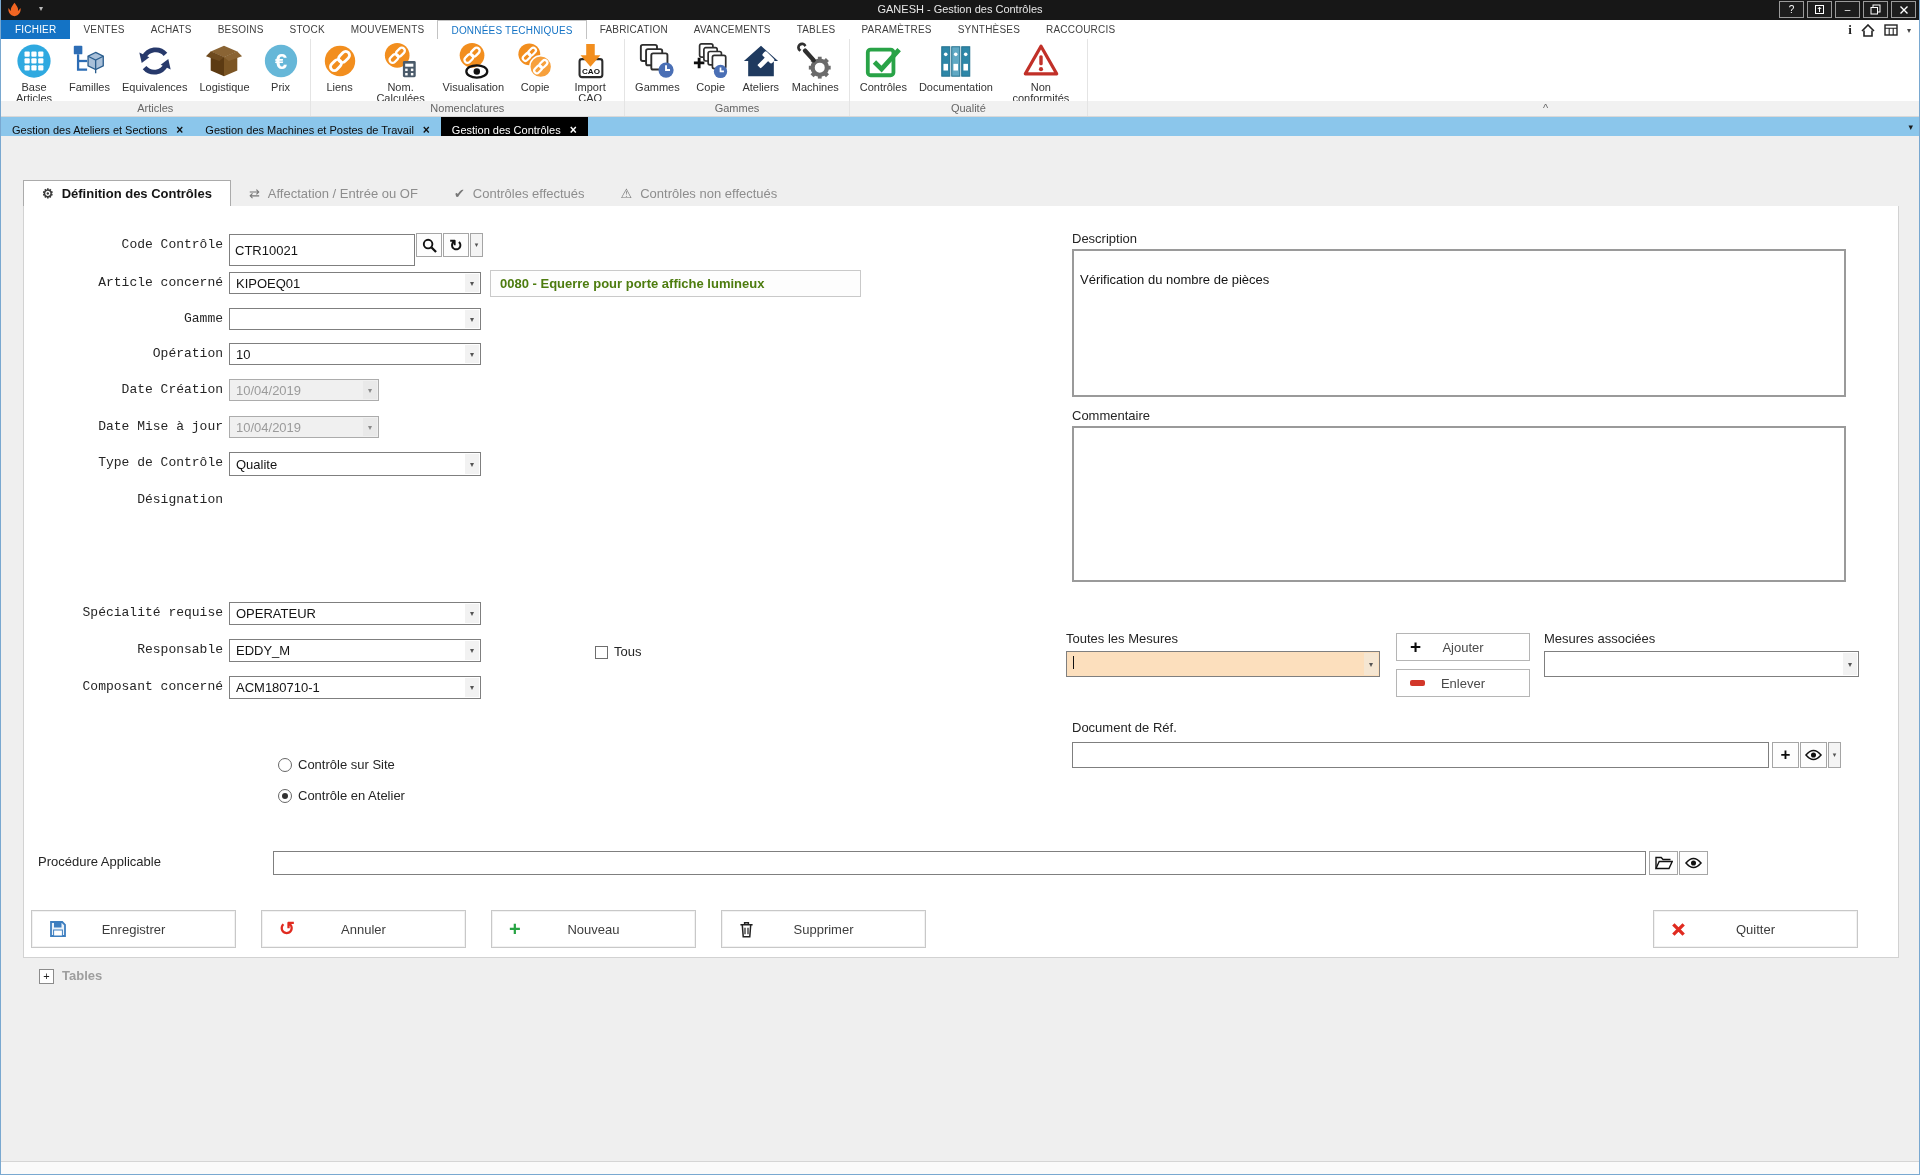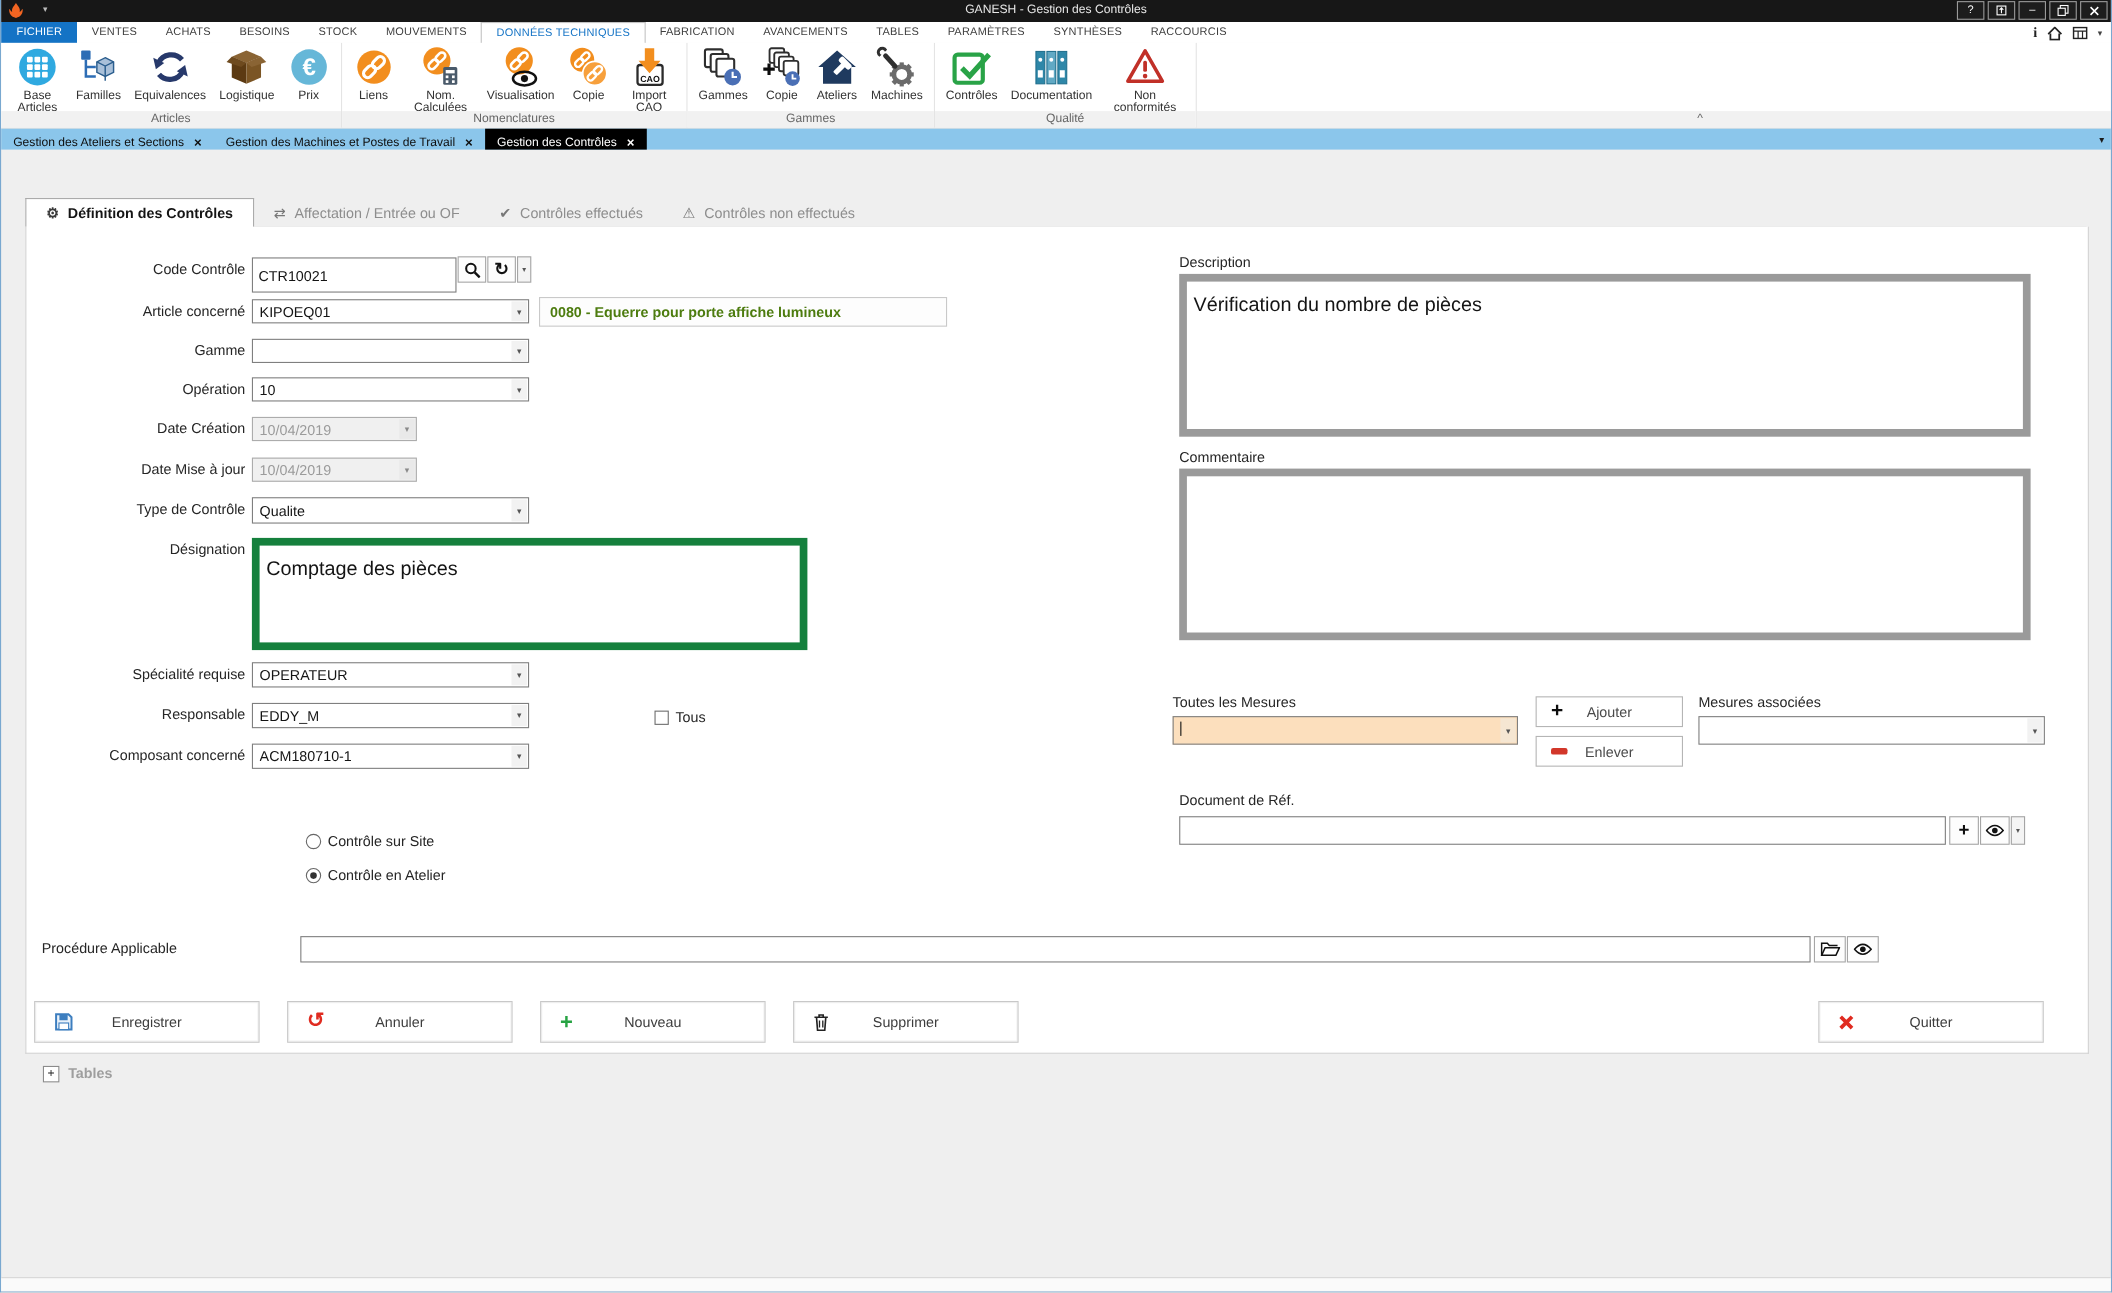--- a/index.html
+++ b/index.html
@@ -40,30 +40,30 @@
   
   .ptabs{position:absolute;left:22px;top:181px;right:22px;height:25px;border-bottom:1px solid #C9C9C9;display:flex;align-items:flex-end;}
   .ptab{display:flex;align-items:center;gap:8px;font-size:13px;color:#8D8D8D;padding:0 18px;height:25px;}
   .ptab .pticon{font-size:13px;color:#777;}
   .ptab.active{background:#fff;border:1px solid #ABABAB;border-bottom:1px solid #fff;margin-bottom:-1px;color:#141414;font-weight:bold;}
   .ptab.active .pticon{color:#3a3a3a;}
   
   .panel{position:absolute;left:22px;top:206px;width:1876px;height:752px;background:#fff;border:1px solid #D2D2D2;border-top:none;box-sizing:border-box;}
   
   .lbl{position:absolute;font-size:13px;color:#252525;height:16px;line-height:16px;white-space:nowrap;}
-  .lbl-r{left:30px;width:192px;text-align:right;}
+  .lbl-r{left:30px;width:192px;text-align:right;font-family:Liberation Mono, monospace;}
   .combo{position:absolute;height:22px;background:#fff;border:1px solid #7F7F7F;box-sizing:border-box;font-size:13px;color:#141414;}
   .combo .cv{position:absolute;left:6px;right:18px;top:2px;line-height:17px;white-space:nowrap;overflow:hidden;}
   .caret{position:absolute;right:1px;top:1px;bottom:1px;width:14px;background:#F2F2F2;color:#555;font-size:8px;display:flex;align-items:center;justify-content:center;}
   .combo.disabled{background:#F0F0F0;border-color:#ACACAC;}
   .combo.disabled .cv{color:#9B9B9B;}
   .combo.peach{background:#FCDFBD;}
   .txtcursor{position:absolute;left:6px;top:4px;width:1px;height:13px;background:#111;}
   .tinput{position:absolute;height:32px;background:#fff;border:1px solid #7F7F7F;box-sizing:border-box;font-size:13px;color:#141414;padding:0 5px;font-family:inherit;outline:none;}
-  .tarea{position:absolute;background:#fff;border:7px solid #15803d;box-sizing:border-box;font-size:18px;color:#141414;padding:11px 6px;font-family:inherit;resize:none;outline:none;}
+  .tarea{position:absolute;background:#fff;border:2px solid #15803d;box-sizing:border-box;font-size:13px;color:#141414;padding:21px 6px;font-family:inherit;resize:none;outline:none;}
   .sqbtn{position:absolute;background:#FDFDFD;border:1px solid #A5A5A5;box-sizing:border-box;display:flex;align-items:center;justify-content:center;}
   .infobox{position:absolute;background:#FDFDFD;border:1px solid #C9C9C9;box-sizing:border-box;display:flex;align-items:center;padding:0 9px;font-size:13px;font-weight:bold;color:#4d7c0f;}
   .chk{position:absolute;width:13px;height:13px;border:1px solid #6E6E6E;background:#fff;box-sizing:border-box;}
   .radio{position:absolute;width:14px;height:14px;border:1px solid #676767;border-radius:50%;background:#fff;box-sizing:border-box;}
   .radio.sel::after{content:"";position:absolute;left:3px;top:3px;width:6px;height:6px;border-radius:50%;background:#323232;}
   .midbtn{position:absolute;width:134px;height:28px;background:#fff;border:1px solid #B5B5B5;box-sizing:border-box;display:flex;align-items:center;justify-content:center;font-size:13px;color:#4A4A4A;}
   .midbtn .mic{position:absolute;left:13px;display:flex;align-items:center;}
   .bigbtn{position:absolute;width:205px;height:38px;background:#fff;border:1px solid #C8C8C8;box-shadow:inset 0 0 0 1px #F2F2F2;box-sizing:border-box;display:flex;align-items:center;justify-content:center;font-size:13px;color:#3D3D3D;}
   .bigbtn .bicon{position:absolute;left:17px;display:flex;align-items:center;}
   .plus-black{font-weight:800;font-size:19px;color:#0d0d0d;line-height:16px;}
@@ -498,21 +498,20 @@
   <div class="combo disabled" style="left:228px;top:416px;width:150px;">
     <span class="cv">10/04/2019</span>
     <span class="caret" style="background:#E9E9E9;color:#8a8a8a;">▾</span>
   </div>
 
   <div class="combo" style="left:228px;top:452px;width:252px;height:24px;">
     <span class="cv" style="top:3px">Qualite</span>
     <span class="caret">▾</span>
   </div>
 
-  <textarea class="tarea" style="left: 228px; top: 489px; width: 505px; height: 102px;">Comptage des pièces</textarea>
 
   <div class="combo" style="left:228px;top:602px;width:252px;height:23px;">
     <span class="cv">OPERATEUR</span>
     <span class="caret">▾</span>
   </div>
   <div class="combo" style="left:228px;top:639px;width:252px;height:23px;">
     <span class="cv">EDDY_M</span>
     <span class="caret">▾</span>
   </div>
   <div class="chk" style="left:594px;top:646px;"></div>

